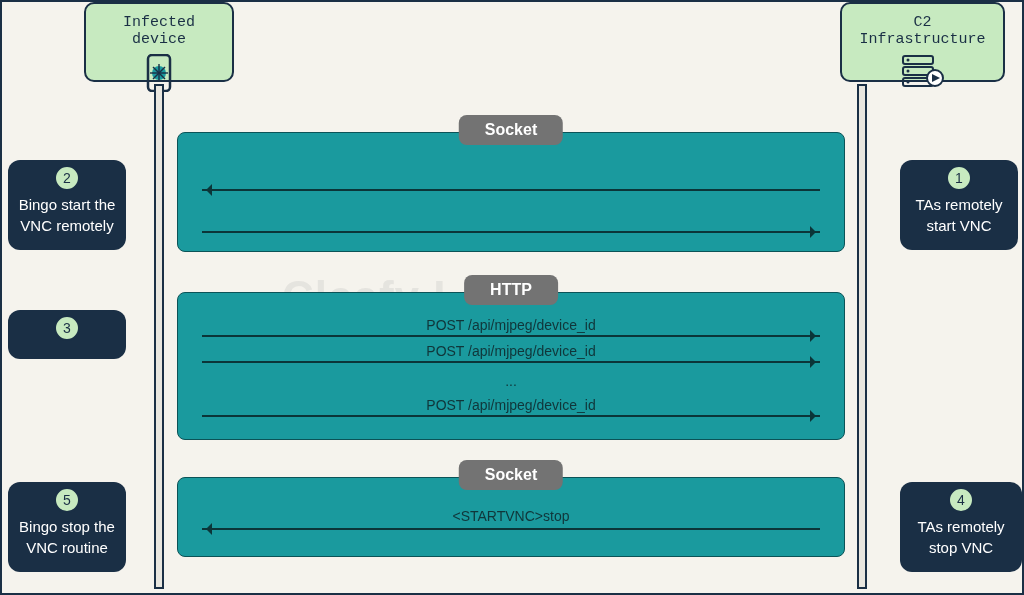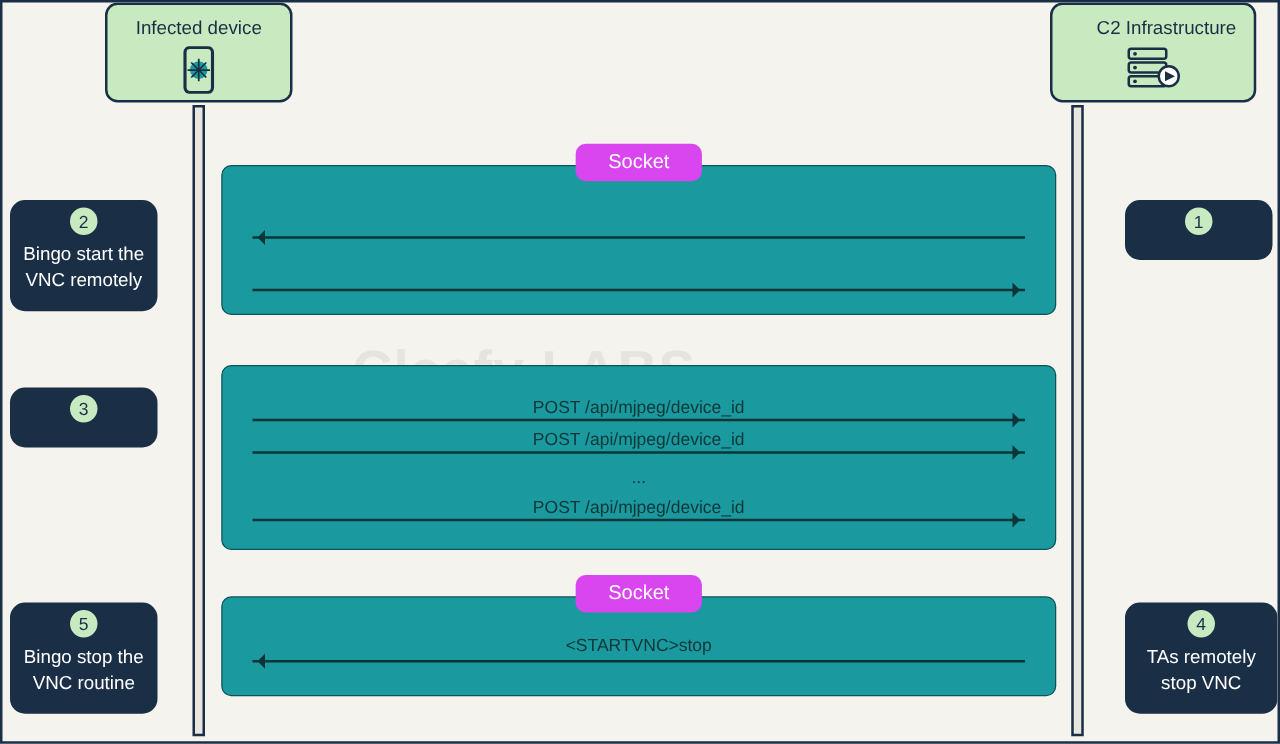--- a/index.html
+++ b/index.html
@@ -27,22 +27,22 @@
     position: absolute;
     background: #c7eac0;
     border: 2px solid #1a2f45;
     border-radius: 10px;
     text-align: center;
     padding: 10px 14px;
     color: #1a2f45;
     font-size: 15px;
   }
   .actor-head.left  { left: 82px;  top: 0; width: 150px; height: 80px; }
-  .actor-head.right { left: 838px; top: 0; width: 165px; height: 80px; text-align: right; }
-  .actor-head .title { margin-bottom: 6px; }
+  .actor-head.right { left: 838px; top: 0; width: 165px; height: 80px; }
+  .actor-head .title { margin-bottom: 6px; font-family: Liberation Mono, monospace; }
   .icon-wrap { display:flex; justify-content:center; }
 
   
   .lifeline {
     position: absolute;
     width: 10px;
     background: #e8e6df;
     border: 2px solid #1a2f45;
     top: 82px;
     bottom: 4px;
@@ -87,25 +87,26 @@
     width: 668px;
     background: #1a9a9e;
     border: 1px solid #0b5357;
     border-radius: 8px;
     color: #0b3538;
   }
   .panel .header {
     position: absolute;
     left: 50%; transform: translateX(-50%);
     top: -18px;
-    background: #d946ef;
+    background: #737373;
     color: #fff;
     border-radius: 8px;
     padding: 6px 26px;
     font-size: 16px;
+    font-weight: bold;
   }
   .panel-1 { top: 130px; height: 120px; }
   .panel-2 { top: 290px; height: 148px; }
   .panel-3 { top: 475px; height: 80px; }
   .msg {
     position: absolute;
     left: 24px; right: 24px;
     text-align: center;
     font-size: 14px;
     color: #10363a;
@@ -160,20 +161,21 @@
       <polygon points="31,20 31,28 39,24" fill="#1a2f45"></polygon>
     </svg>
   </div>
 </div>
 
 <div class="lifeline left"></div>
 <div class="lifeline right"></div>
 
 <div class="step step-1">
   <div class="num">1</div>
+  <div>TAs remotely start VNC</div>
 </div>
 <div class="step step-2">
   <div class="num">2</div>
   <div>Bingo start the VNC remotely</div>
 </div>
 <div class="step step-3">
   <div class="num">3</div>
 </div>
 <div class="step step-4">
   <div class="num">4</div>
@@ -184,20 +186,21 @@
   <div>Bingo stop the VNC routine</div>
 </div>
 
 <div class="panel panel-1">
   <div class="header">Socket</div>
   <div class="arrow-line left-pt" style="top:56px"></div>
   <div class="arrow-line right-pt" style="top:98px"></div>
 </div>
 
 <div class="panel panel-2">
+  <div class="header">HTTP</div>
   <div class="msg" style="top:24px">POST /api/mjpeg/device_id</div>
   <div class="arrow-line right-pt" style="top:42px"></div>
   <div class="msg" style="top:50px">POST /api/mjpeg/device_id</div>
   <div class="arrow-line right-pt" style="top:68px"></div>
   <div class="msg" style="top:80px">...</div>
   <div class="msg" style="top:104px">POST /api/mjpeg/device_id</div>
   <div class="arrow-line right-pt" style="top:122px"></div>
 </div>
 
 <div class="panel panel-3">

